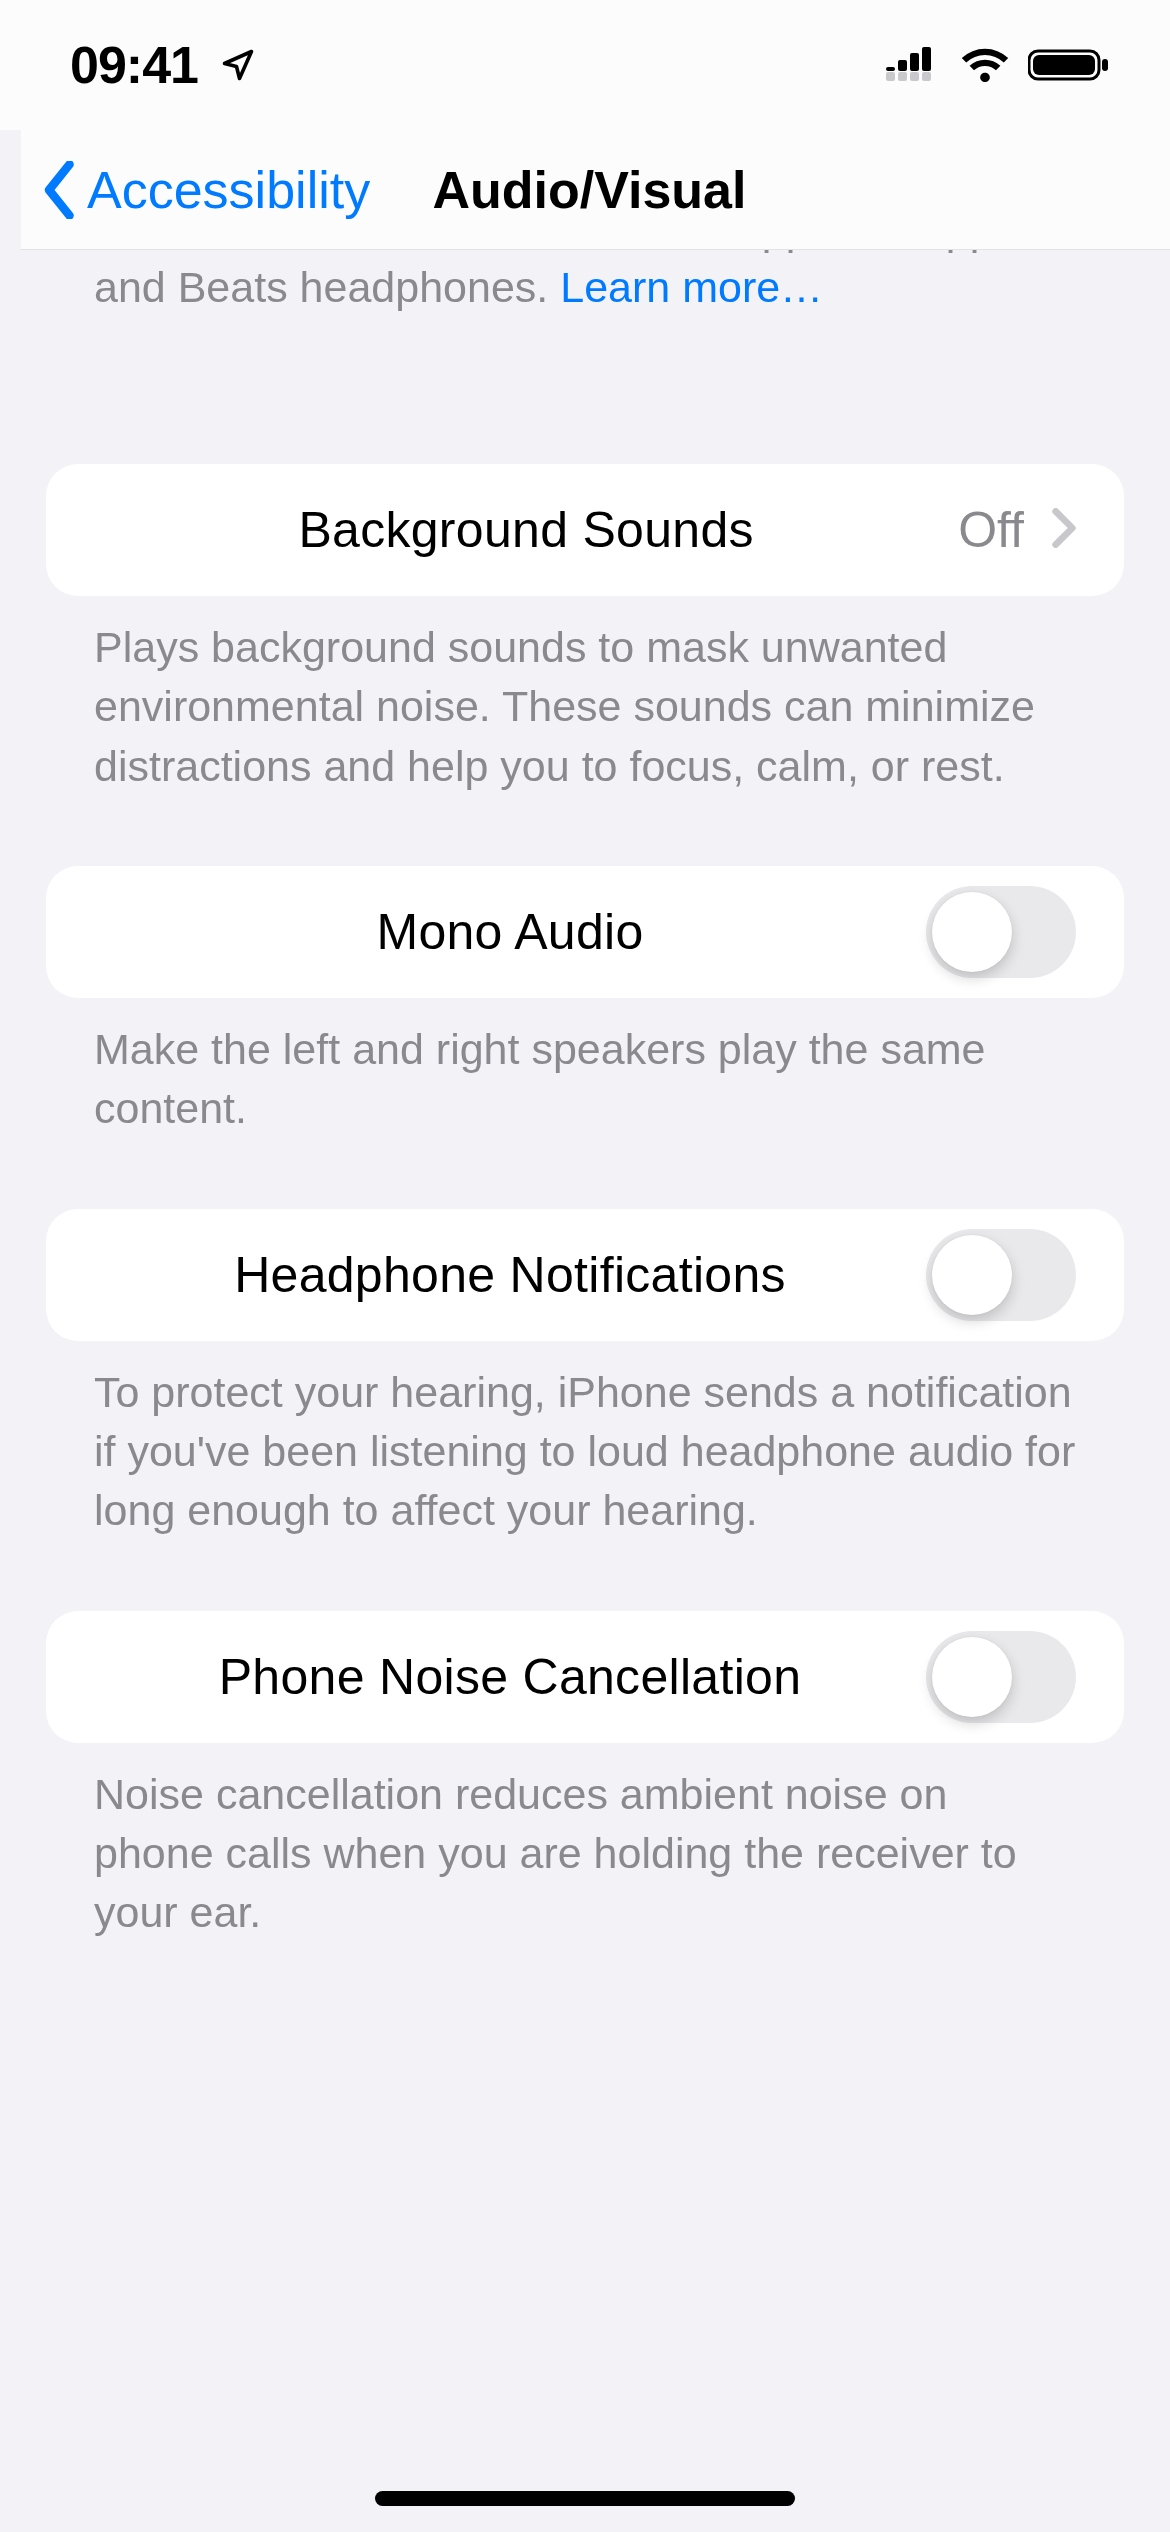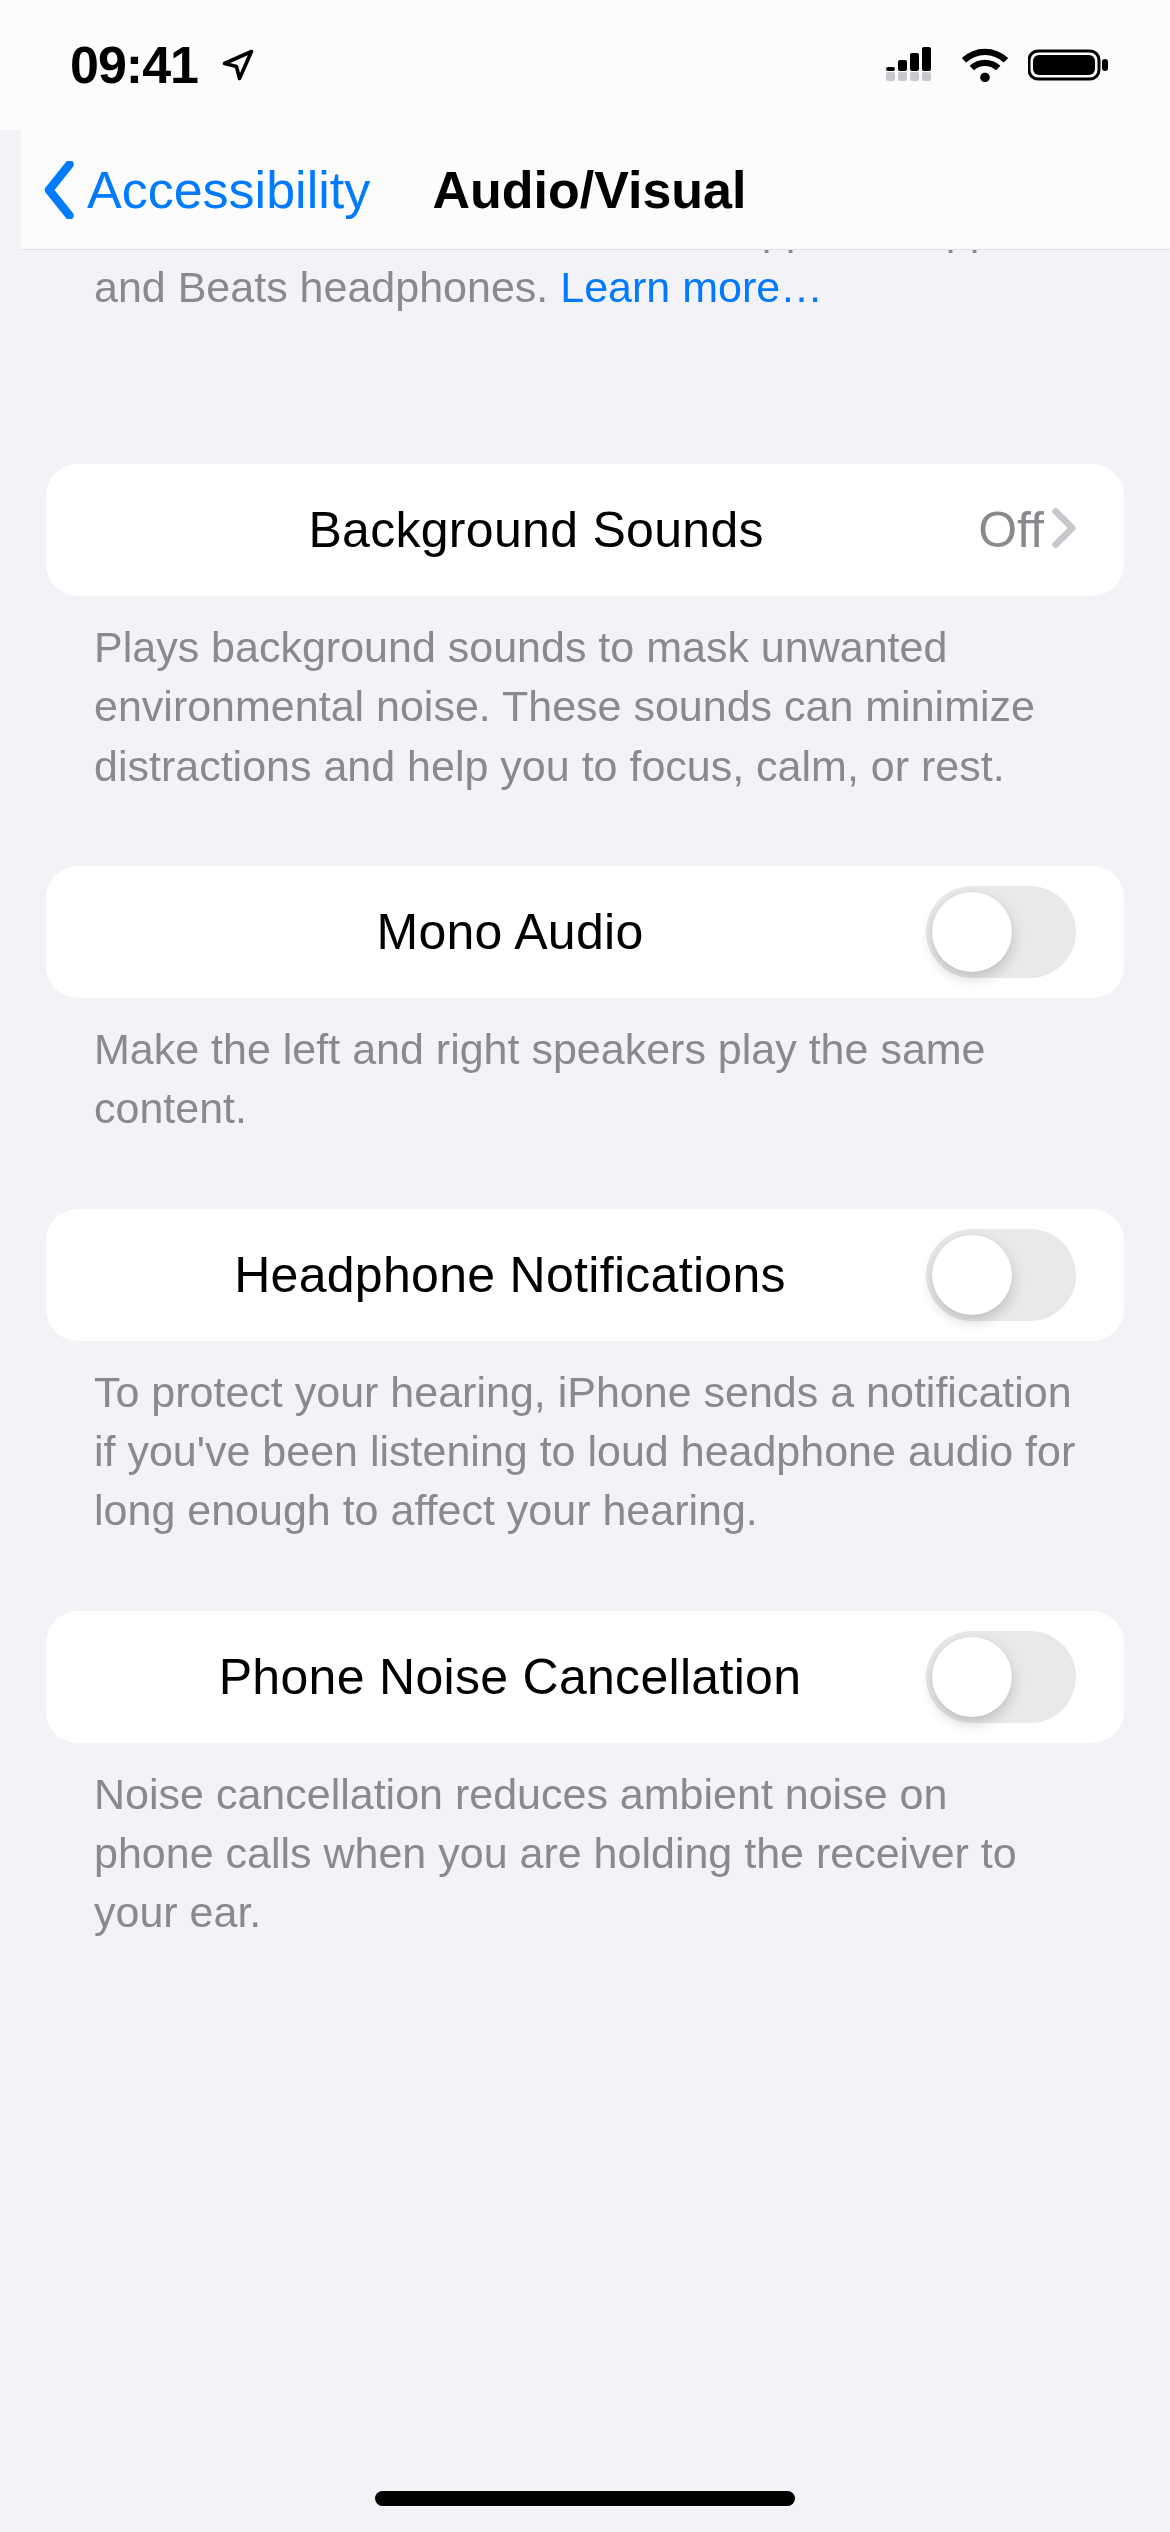--- a/index.html
+++ b/index.html
@@ -99,21 +99,21 @@
   }
   .row-label {
     flex: 1;
     font-size: 50px;
     color: #000;
     letter-spacing: 0.3px;
   }
   .row-value {
     font-size: 50px;
     color: #8a8a8e;
-    margin-right: 8px;
+    margin-right: 28px;
   }
   .chevron { color: #c7c7cc; }
 
   .section-header {
     padding: 0 94px 18px 94px;
     font-size: 40px;
     color: #8a8a8e;
     letter-spacing: 1px;
   }
   .section-footer {

